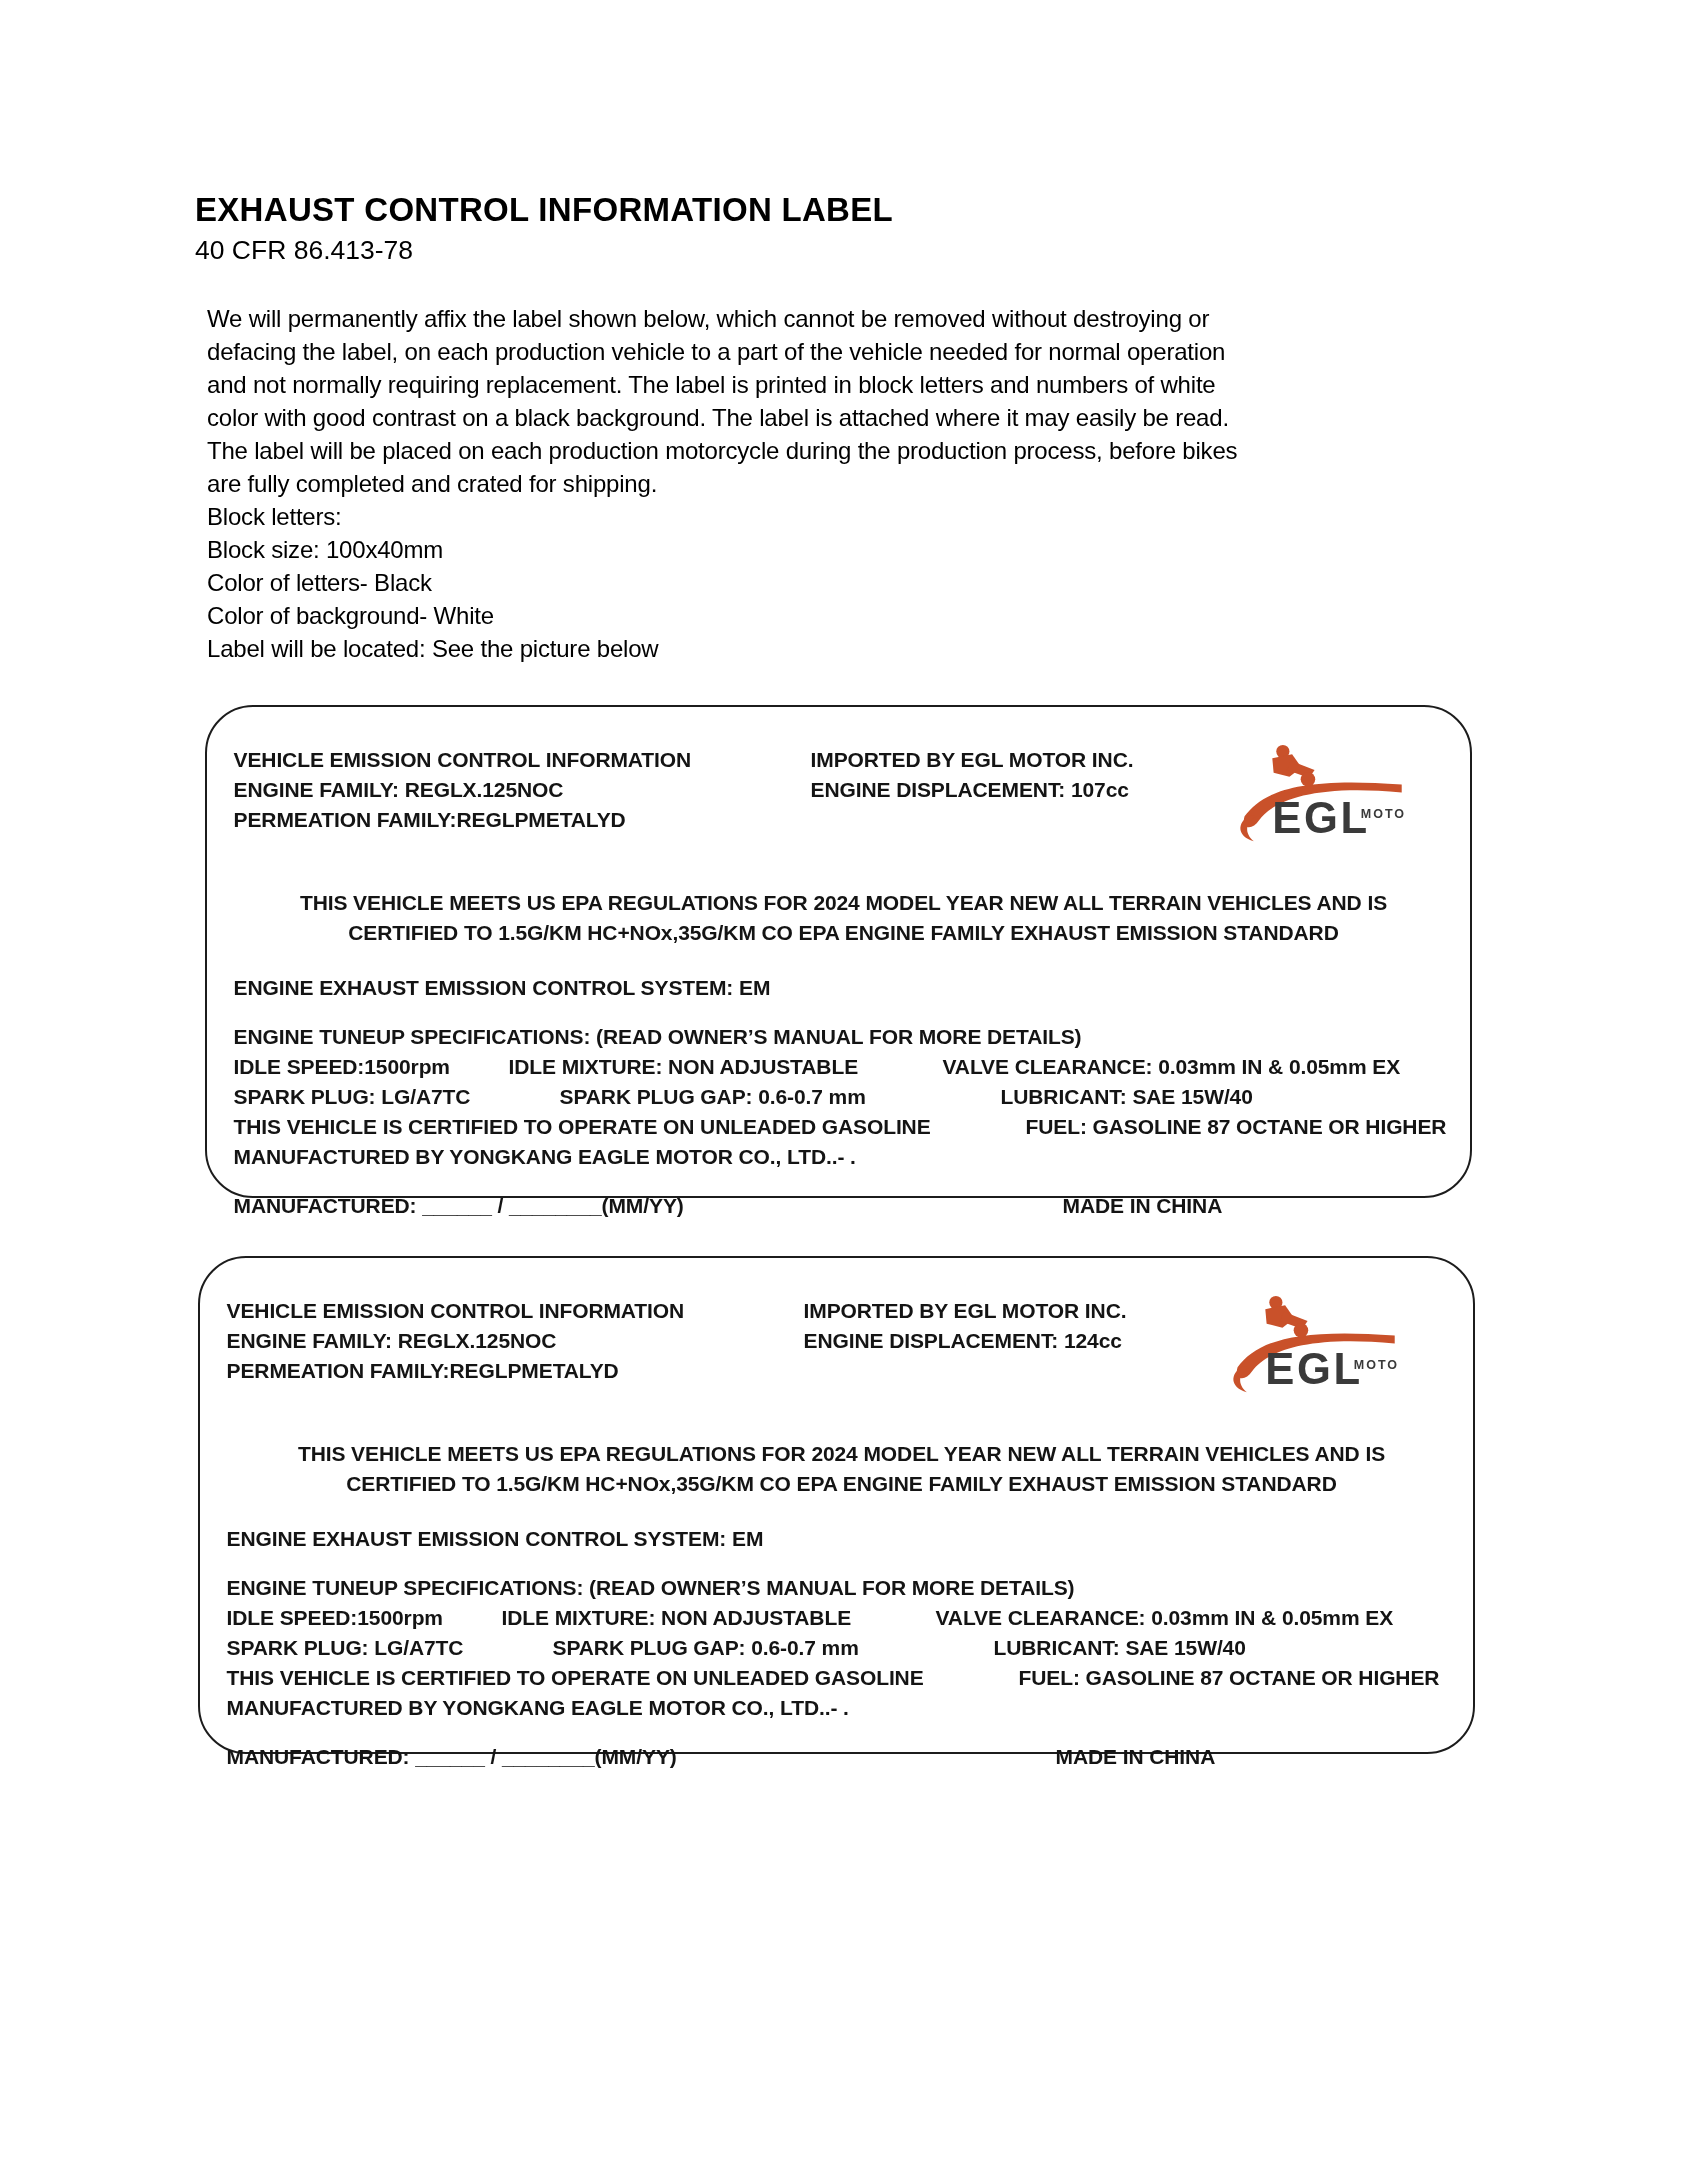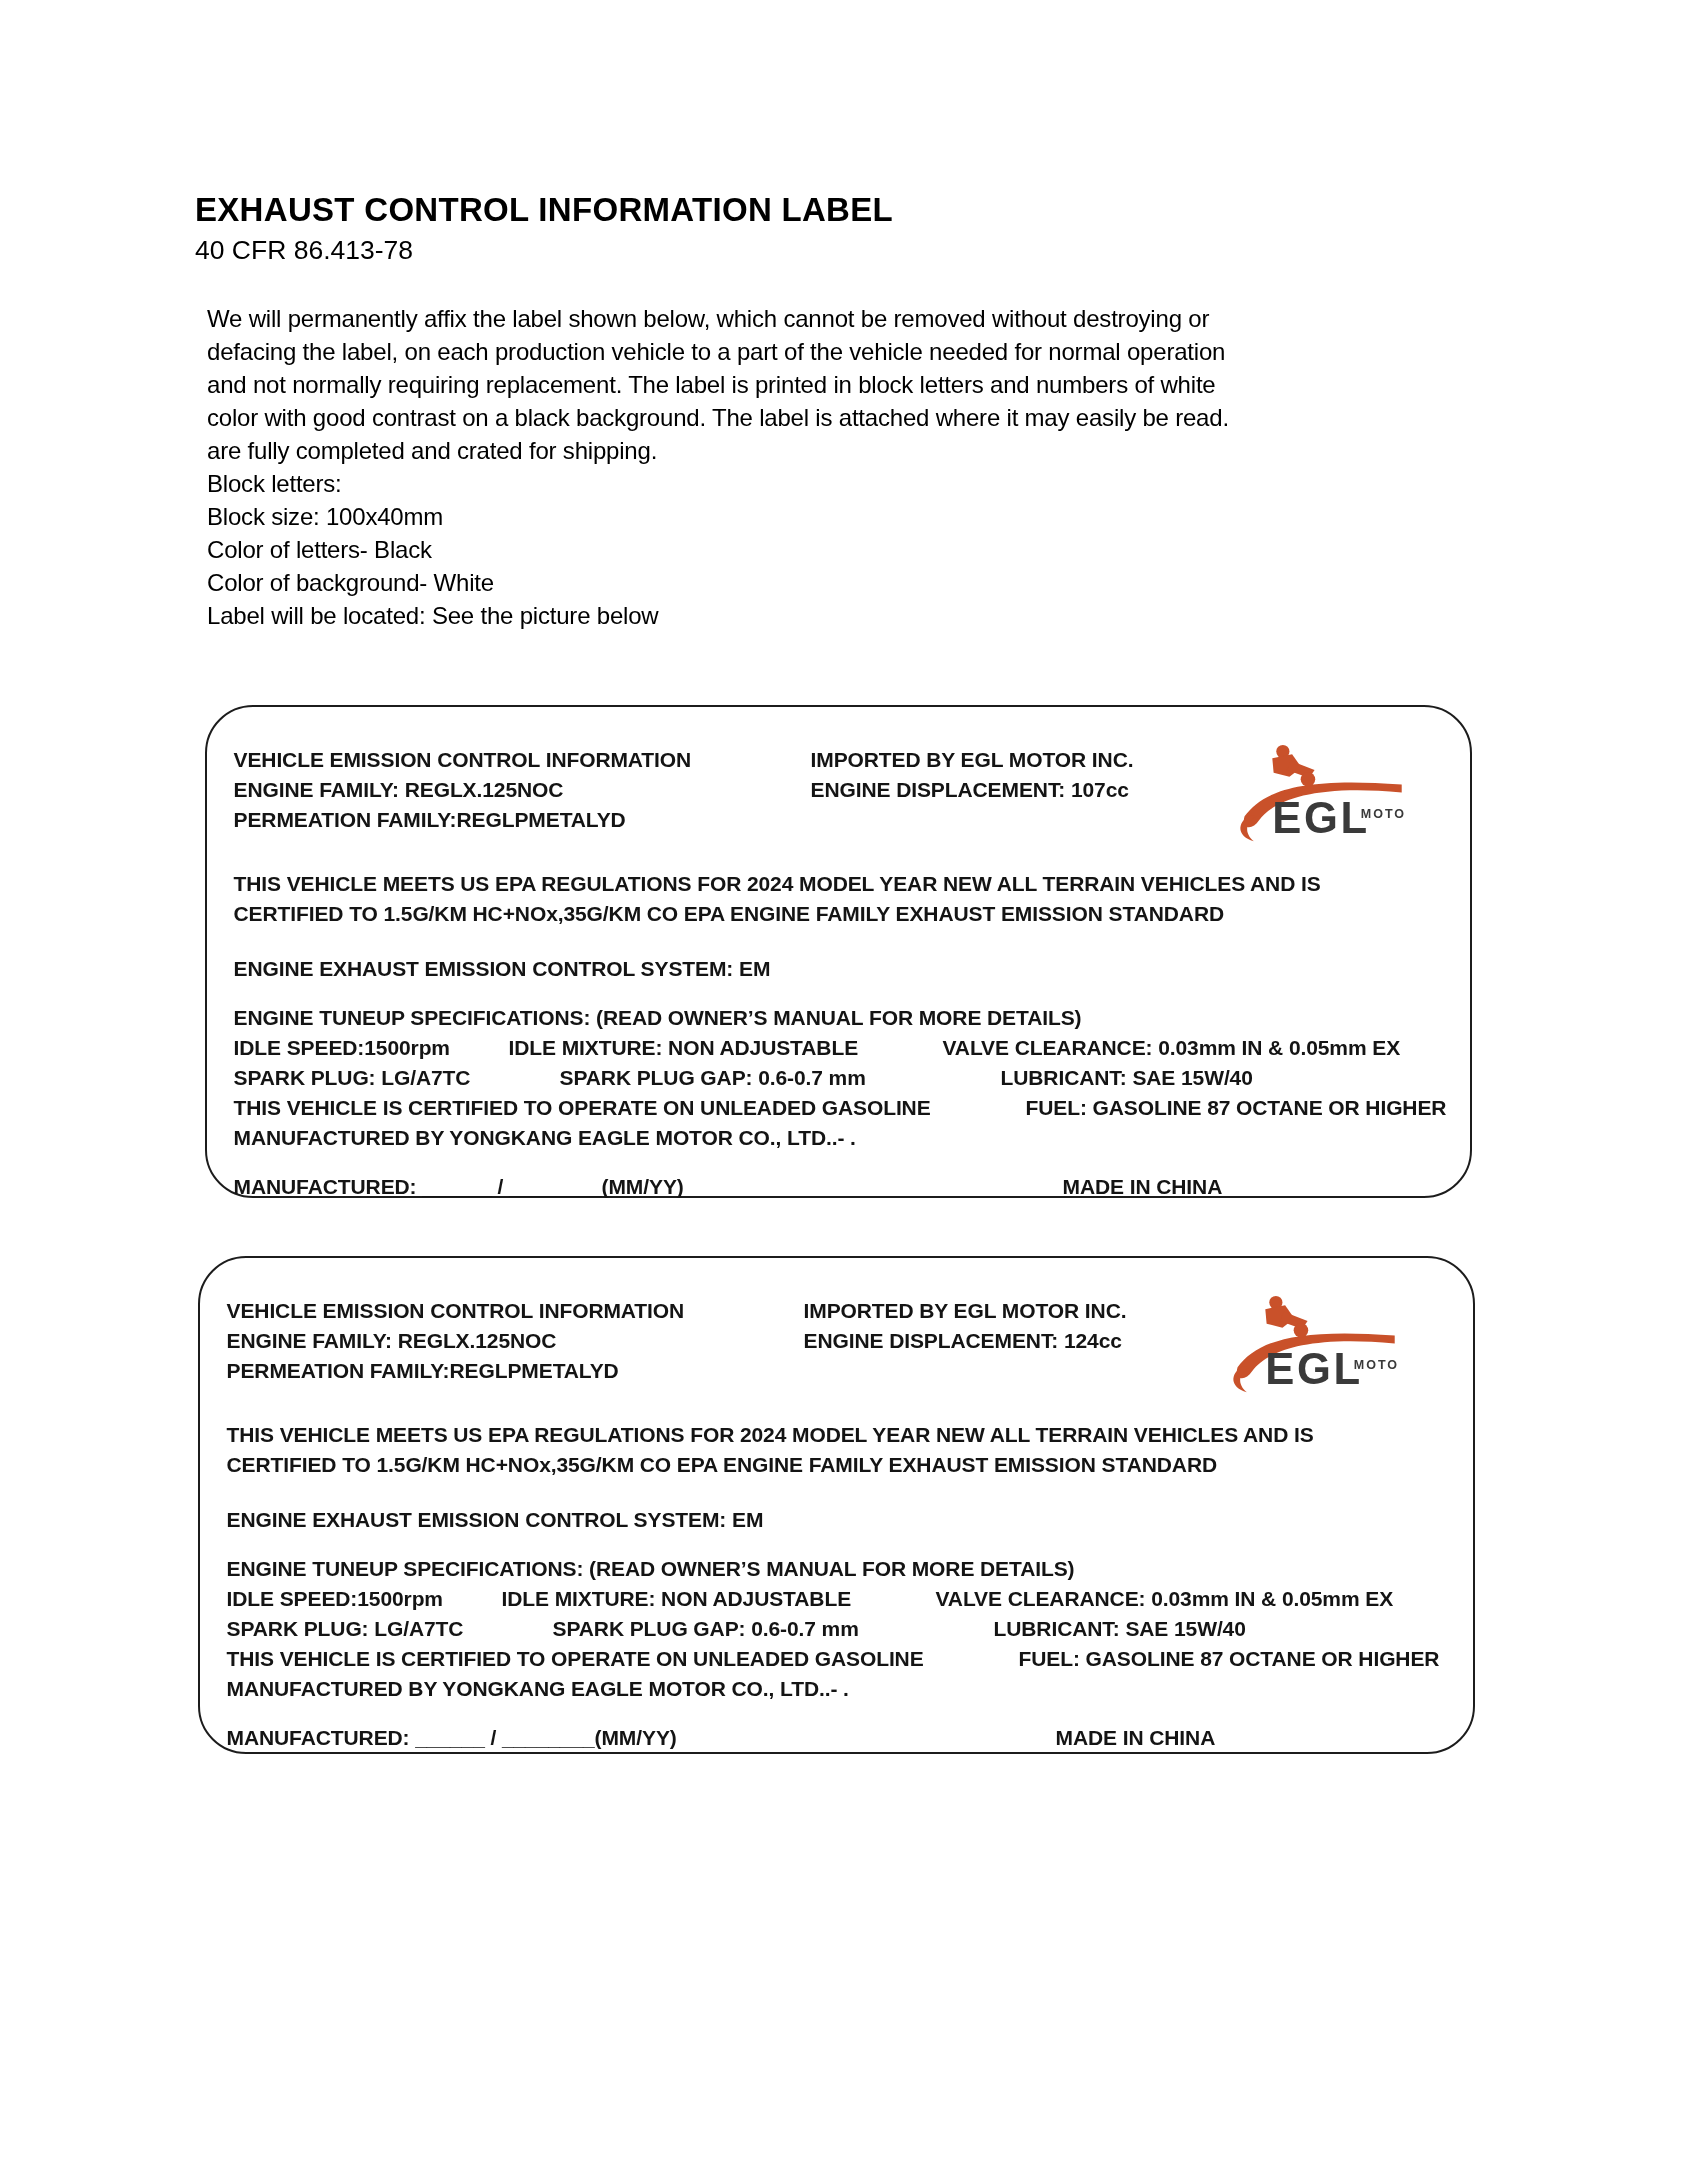--- a/index.html
+++ b/index.html
@@ -45,41 +45,42 @@
 
   .lbl-hdr { display:flex;gap:40px; }
   .lbl-hdr-left  { width:537px; flex:none; }
   .lbl-hdr-right { flex:none; }
 
   .logo {
     position:absolute; left:1027px; top:30px;
     width:173px; height:107px;
   }
 
-  .epa  { margin-top:34px; }
+  .epa  { margin-top:53px;text-align:center; }
   .ctrl { margin-top:25px; }
   .tune { margin-top:19px; }
   .foot { margin-top:19px; }
 
   .row { position:relative; height:30px; }
   .row span { position:absolute; top:0; }
 </style>
 </head>
 <body>
 
 <div class="page">
 
   <div class="doc-title">EXHAUST CONTROL INFORMATION LABEL</div>
   <div class="doc-reg">40 CFR 86.413-78</div>
 
   <div class="doc-body">
     <div>We will permanently affix the label shown below, which cannot be removed without destroying or</div>
     <div>defacing the label, on each production vehicle to a part of the vehicle needed for normal operation</div>
     <div>and not normally requiring replacement. The label is printed in block letters and numbers of white</div>
     <div>color with good contrast on a black background. The label is attached where it may easily be read.</div>
+    <div>The label will be placed on each production motorcycle during the production process, before bikes</div>
     <div>are fully completed and crated for shipping.</div>
     <div>Block letters:</div>
     <div>Block size: 100x40mm</div>
     <div>Color of letters- Black</div>
     <div>Color of background- White</div>
     <div>Label will be located: See the picture below</div>
   </div>
 
   <div class="label-box box-1">
     <svg class="logo" viewBox="0 0 262 162" style="font-size:32px">

